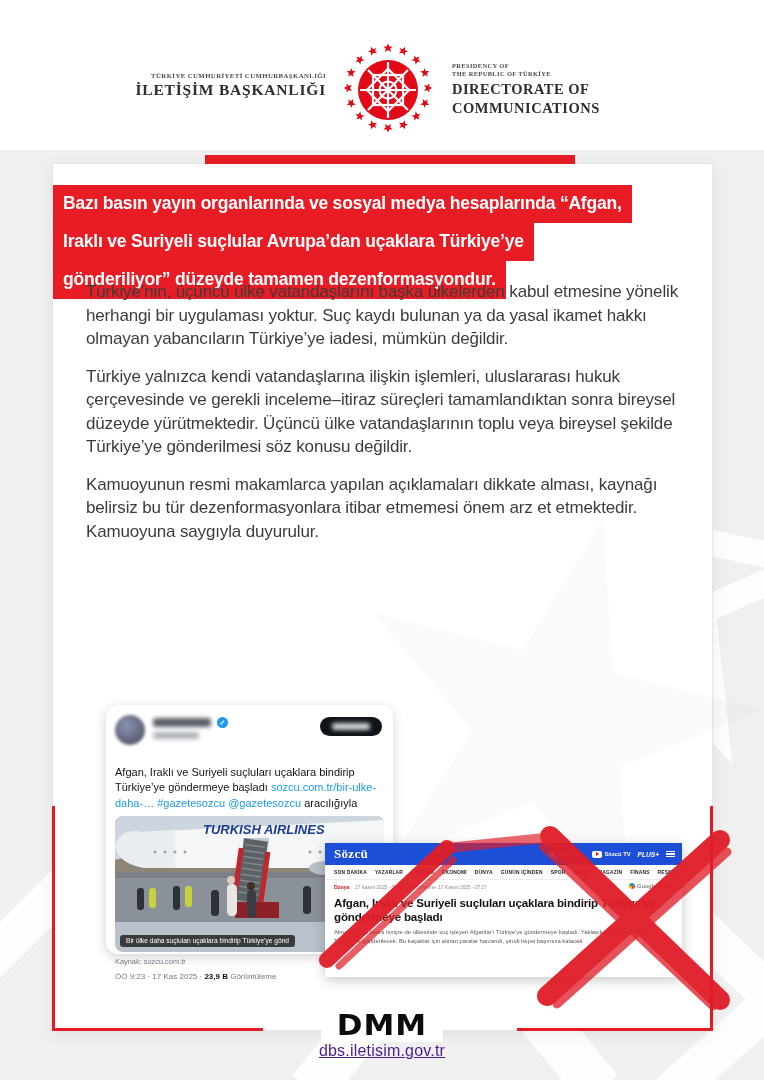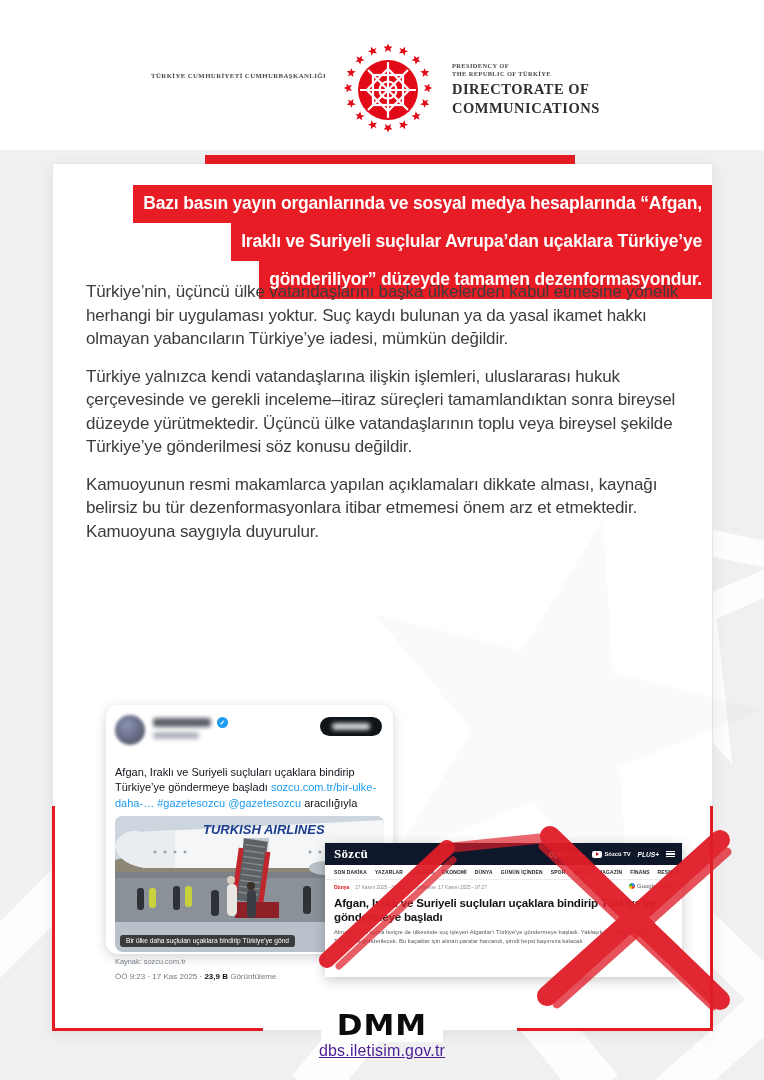--- a/index.html
+++ b/index.html
@@ -17,21 +17,21 @@
   .hdr-right { position:absolute; left:452px; top:22px; text-align:left; color:#2e2e2e; font-family:"Liberation Serif", serif; }
   .hdr-right .small { font-size:6.4px; letter-spacing:.4px; font-weight:700; color:#4a4a4a; line-height:1.25; }
   .hdr-right .big { font-size:14.5px; font-weight:700; letter-spacing:.5px; line-height:1.12; margin-top:3px; }
 
   
   .topbar { position:absolute; left:205px; top:155px; width:370px; height:9px; background:#e31b23; z-index:3; }
   .card { position:absolute; left:52px; top:163px; width:661px; height:868px; background:#ffffff;
           border:1px solid #e6e6e9; box-shadow:0 3px 14px rgba(0,0,0,.07); z-index:2; }
   .card-star { position:absolute; right:-70px; top:330px; opacity:.05; }
 
-  .claim { position:absolute; left:0; top:21px; width:100%; text-align:right; }
+  .claim { position:absolute; left:0; top:21px; width:100%; text-align:left; }
   .claim-line { display:block; line-height:31px; }
   .claim-line span { display:inline-block; background:#e81c24; color:#fff; font-weight:700;
                      font-size:17.5px; letter-spacing:-.2px; padding:3px 10px 4px; }
 
   .paras { position:absolute; left:33px; top:116px; width:614px; }
   .paras p { color:#3c3c3c; font-size:17px; line-height:23.5px; letter-spacing:-.15px; margin-bottom:14px; }
 
   
   .tweet { position:absolute; left:53px; top:541px; width:287px; height:249px; background:#fff;
            border-radius:12px; box-shadow:0 3px 12px rgba(0,0,0,.18); padding:10px 9px 8px 9px; z-index:4; }
@@ -49,21 +49,21 @@
   .tw-img { position:relative; margin-top:5px; width:269px; height:136px; border-radius:8px; overflow:hidden; background:#b9c2cb; }
   .tw-caption { position:absolute; left:5px; bottom:5px; max-width:250px; background:rgba(20,20,20,.78); color:#fff;
                 font-size:6.6px; line-height:1.3; padding:2px 6px; border-radius:3px; white-space:nowrap; overflow:hidden; }
   .tw-src { margin-top:5px; font-size:7.4px; color:#707a84; }
   .tw-time { margin-top:6px; font-size:8px; color:#707a84; }
   .tw-time b { color:#0f1419; }
 
   
   .sozcu { position:absolute; left:272px; top:679px; width:357px; height:134px; background:#fff;
            box-shadow:0 3px 12px rgba(0,0,0,.22); z-index:5; overflow:hidden; }
-  .sz-bar { position:relative; height:22px; background:#0f172a; }
+  .sz-bar { position:relative; height:22px; background:#1d4ed8; }
   .sz-logo { position:absolute; left:9px; top:3px; color:#fff; font-family:"Liberation Serif", serif; font-weight:700; font-size:13px; letter-spacing:.3px; }
   .sz-right { position:absolute; right:7px; top:0; height:22px; display:flex; align-items:center; gap:7px; color:#fff; }
   .sz-search { font-size:5.6px; color:#ffd9db; display:flex; align-items:center; gap:2px; }
   .sz-mag { width:5px; height:5px; border:1px solid #ffd9db; border-radius:50%; position:relative; display:inline-block; }
   .sz-mag:after { content:""; position:absolute; left:4px; top:4px; width:3px; height:1px; background:#ffd9db; transform:rotate(45deg); }
   .sz-yt { display:flex; align-items:center; gap:2px; font-size:5.8px; font-weight:700; }
   .sz-ytic { width:10px; height:7px; background:#fff; border-radius:2px; position:relative; display:inline-block; }
   .sz-ytic:after { content:""; position:absolute; left:3.5px; top:1.5px; border-left:3.5px solid #d9121c; border-top:2px solid transparent; border-bottom:2px solid transparent; }
   .sz-plus { font-size:6.6px; font-weight:700; font-style:italic; }
   .sz-menu { display:inline-block; width:9px; }
@@ -108,20 +108,21 @@
       <path d="M-30 980 L80 870" stroke-width="40"></path>
     </g>
     <g transform="translate(650,580) rotate(12)" stroke="#ffffff" stroke-width="26" fill="none" opacity="0.85">
       <polygon points="0,-160 36,-49 152,-49 58,19 94,129 0,61 -94,129 -58,19 -152,-49 -36,-49"></polygon>
     </g>
   </svg>
 
   <div class="hdr">
     <div class="hdr-left">
       <div class="small">TÜRKİYE CUMHURİYETİ CUMHURBAŞKANLIĞI</div>
+      <div class="big">İLETİŞİM BAŞKANLIĞI</div>
     </div>
     <svg class="emblem" width="88" height="96" viewBox="-44 -46 88 96">
       <defs>
           <polygon id="st" points="0,-4.6 1.36,-1.4 4.6,-1.4 2.2,0.7 3.1,3.9 0,1.95 -3.1,3.9 -2.2,0.7 -4.6,-1.4 -1.36,-1.4"></polygon>
         </defs>
       <g fill="#e30a17">
         <use href="#st" transform="rotate(0) translate(0,-40)"></use>
           <use href="#st" transform="rotate(22.5) translate(0,-40)"></use>
         <use href="#st" transform="rotate(45) translate(0,-40)"></use>
           <use href="#st" transform="rotate(67.5) translate(0,-40)"></use>

